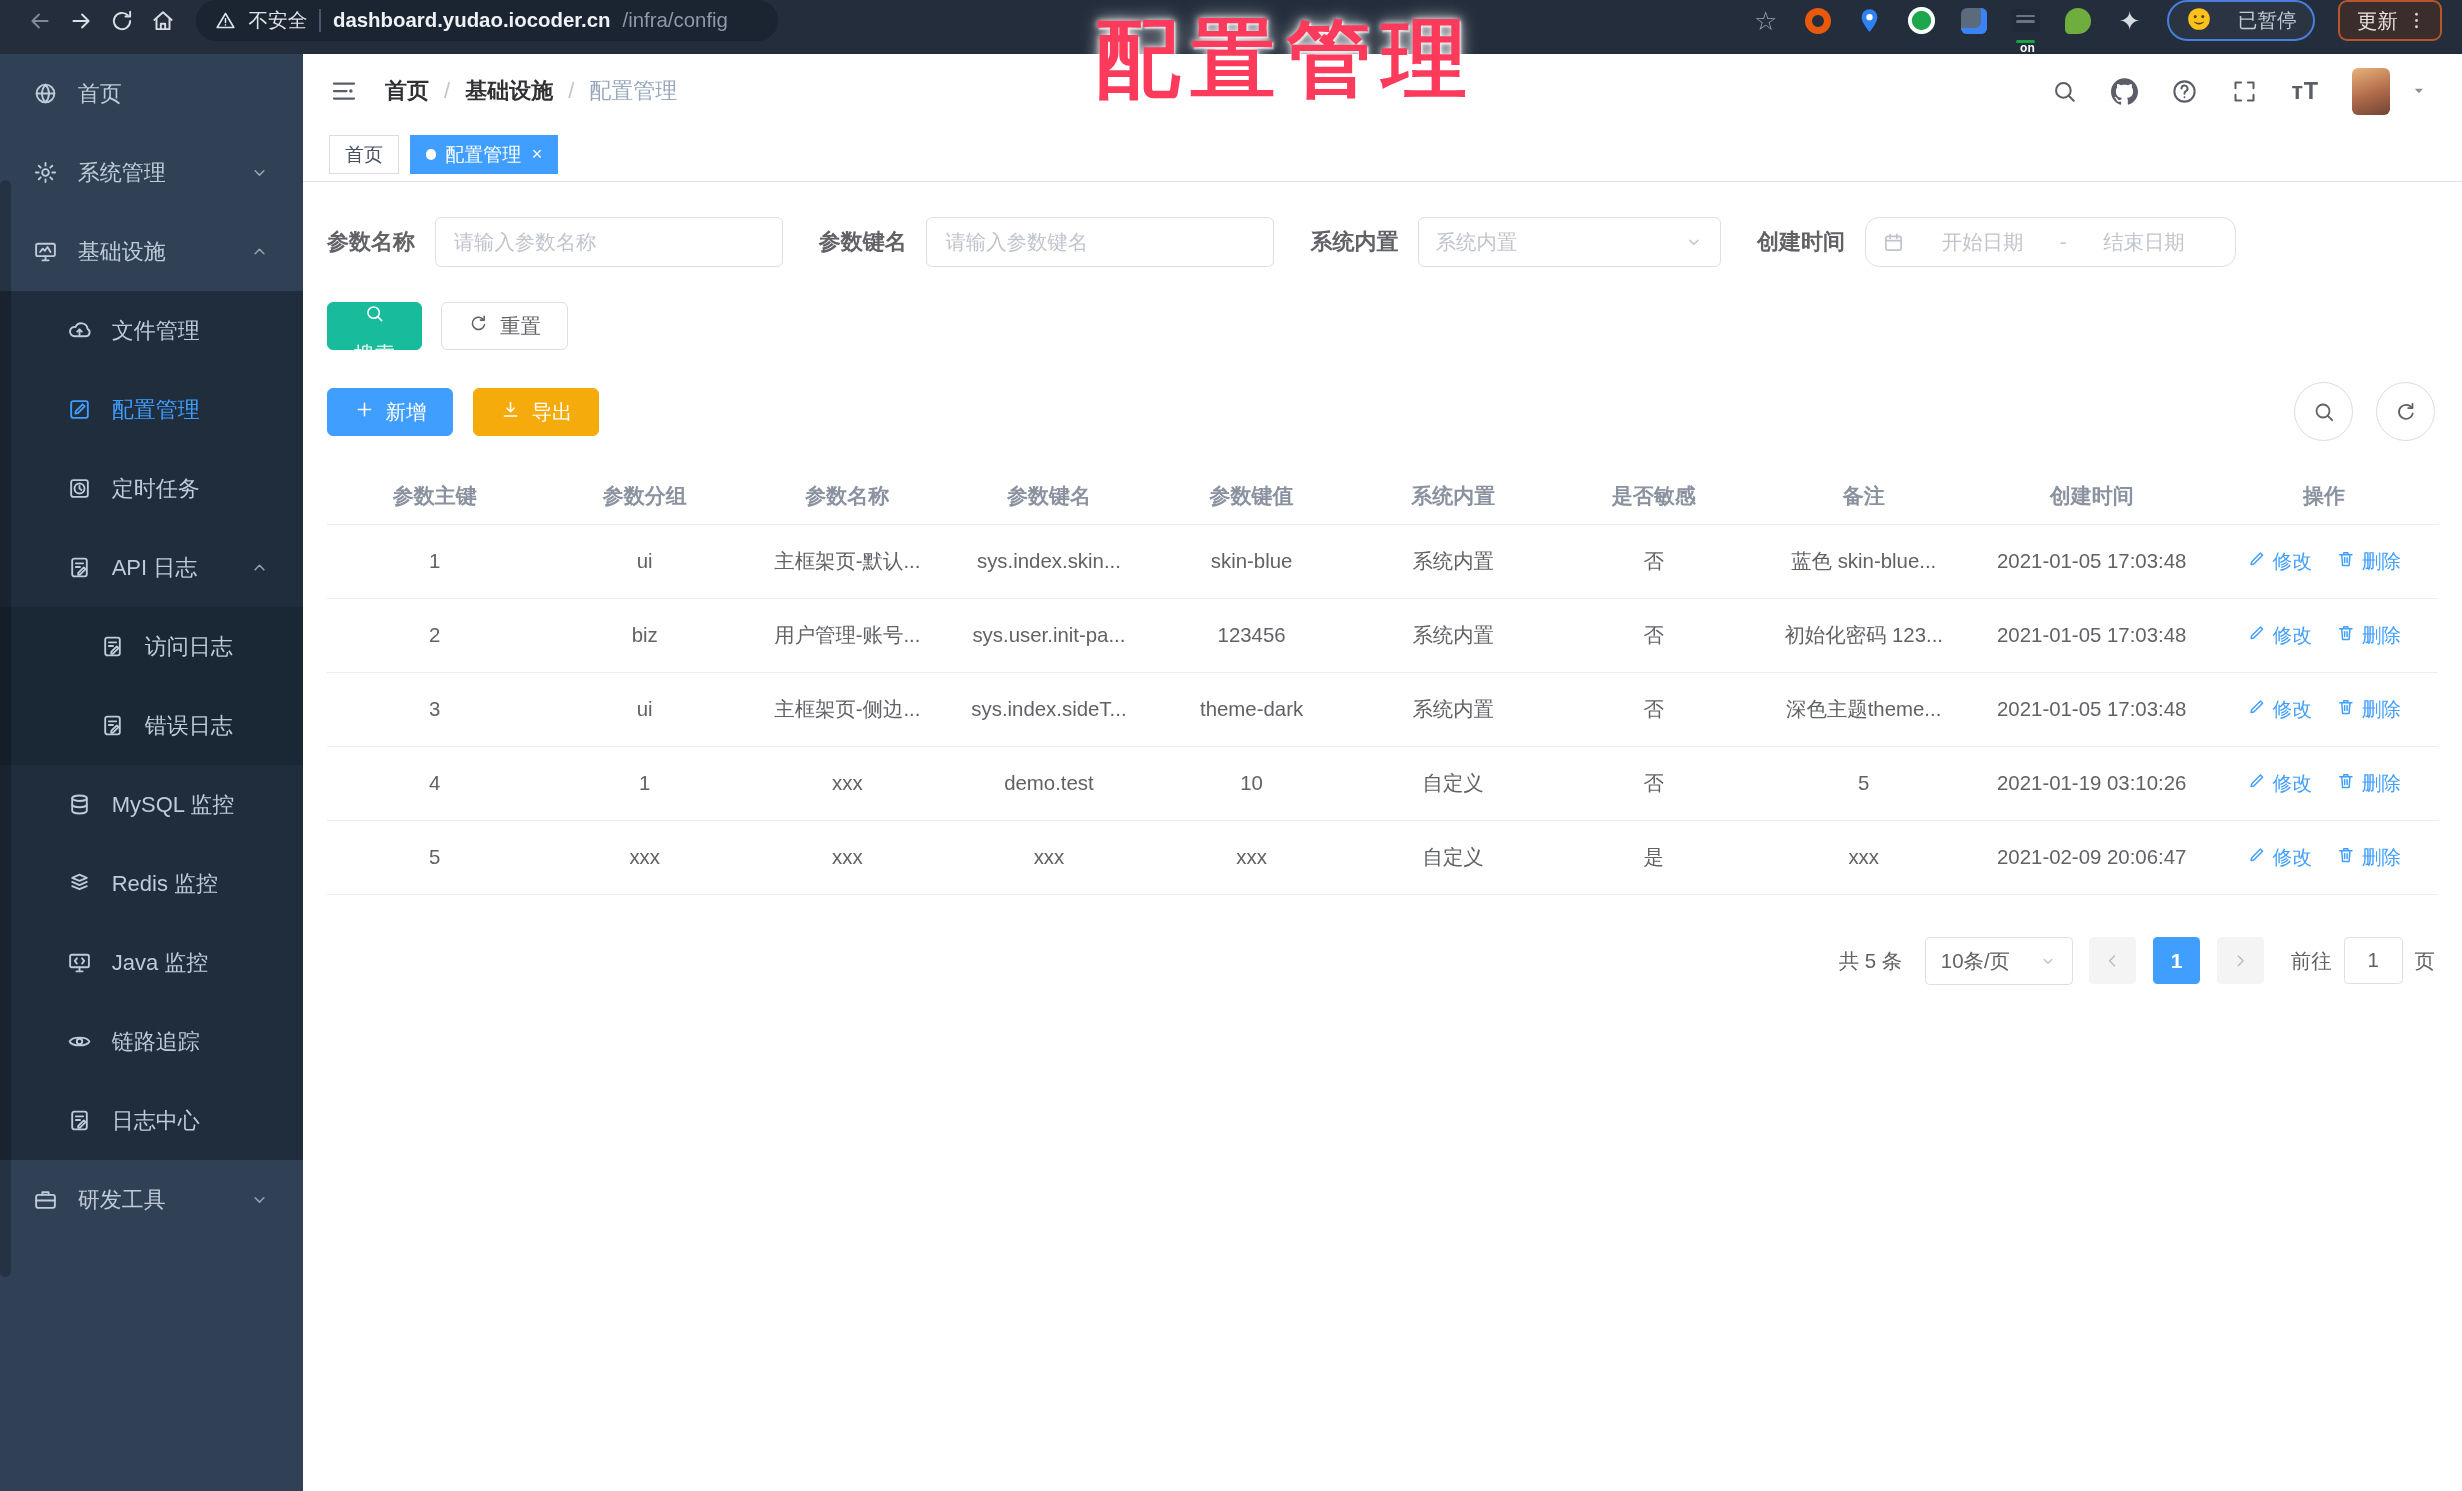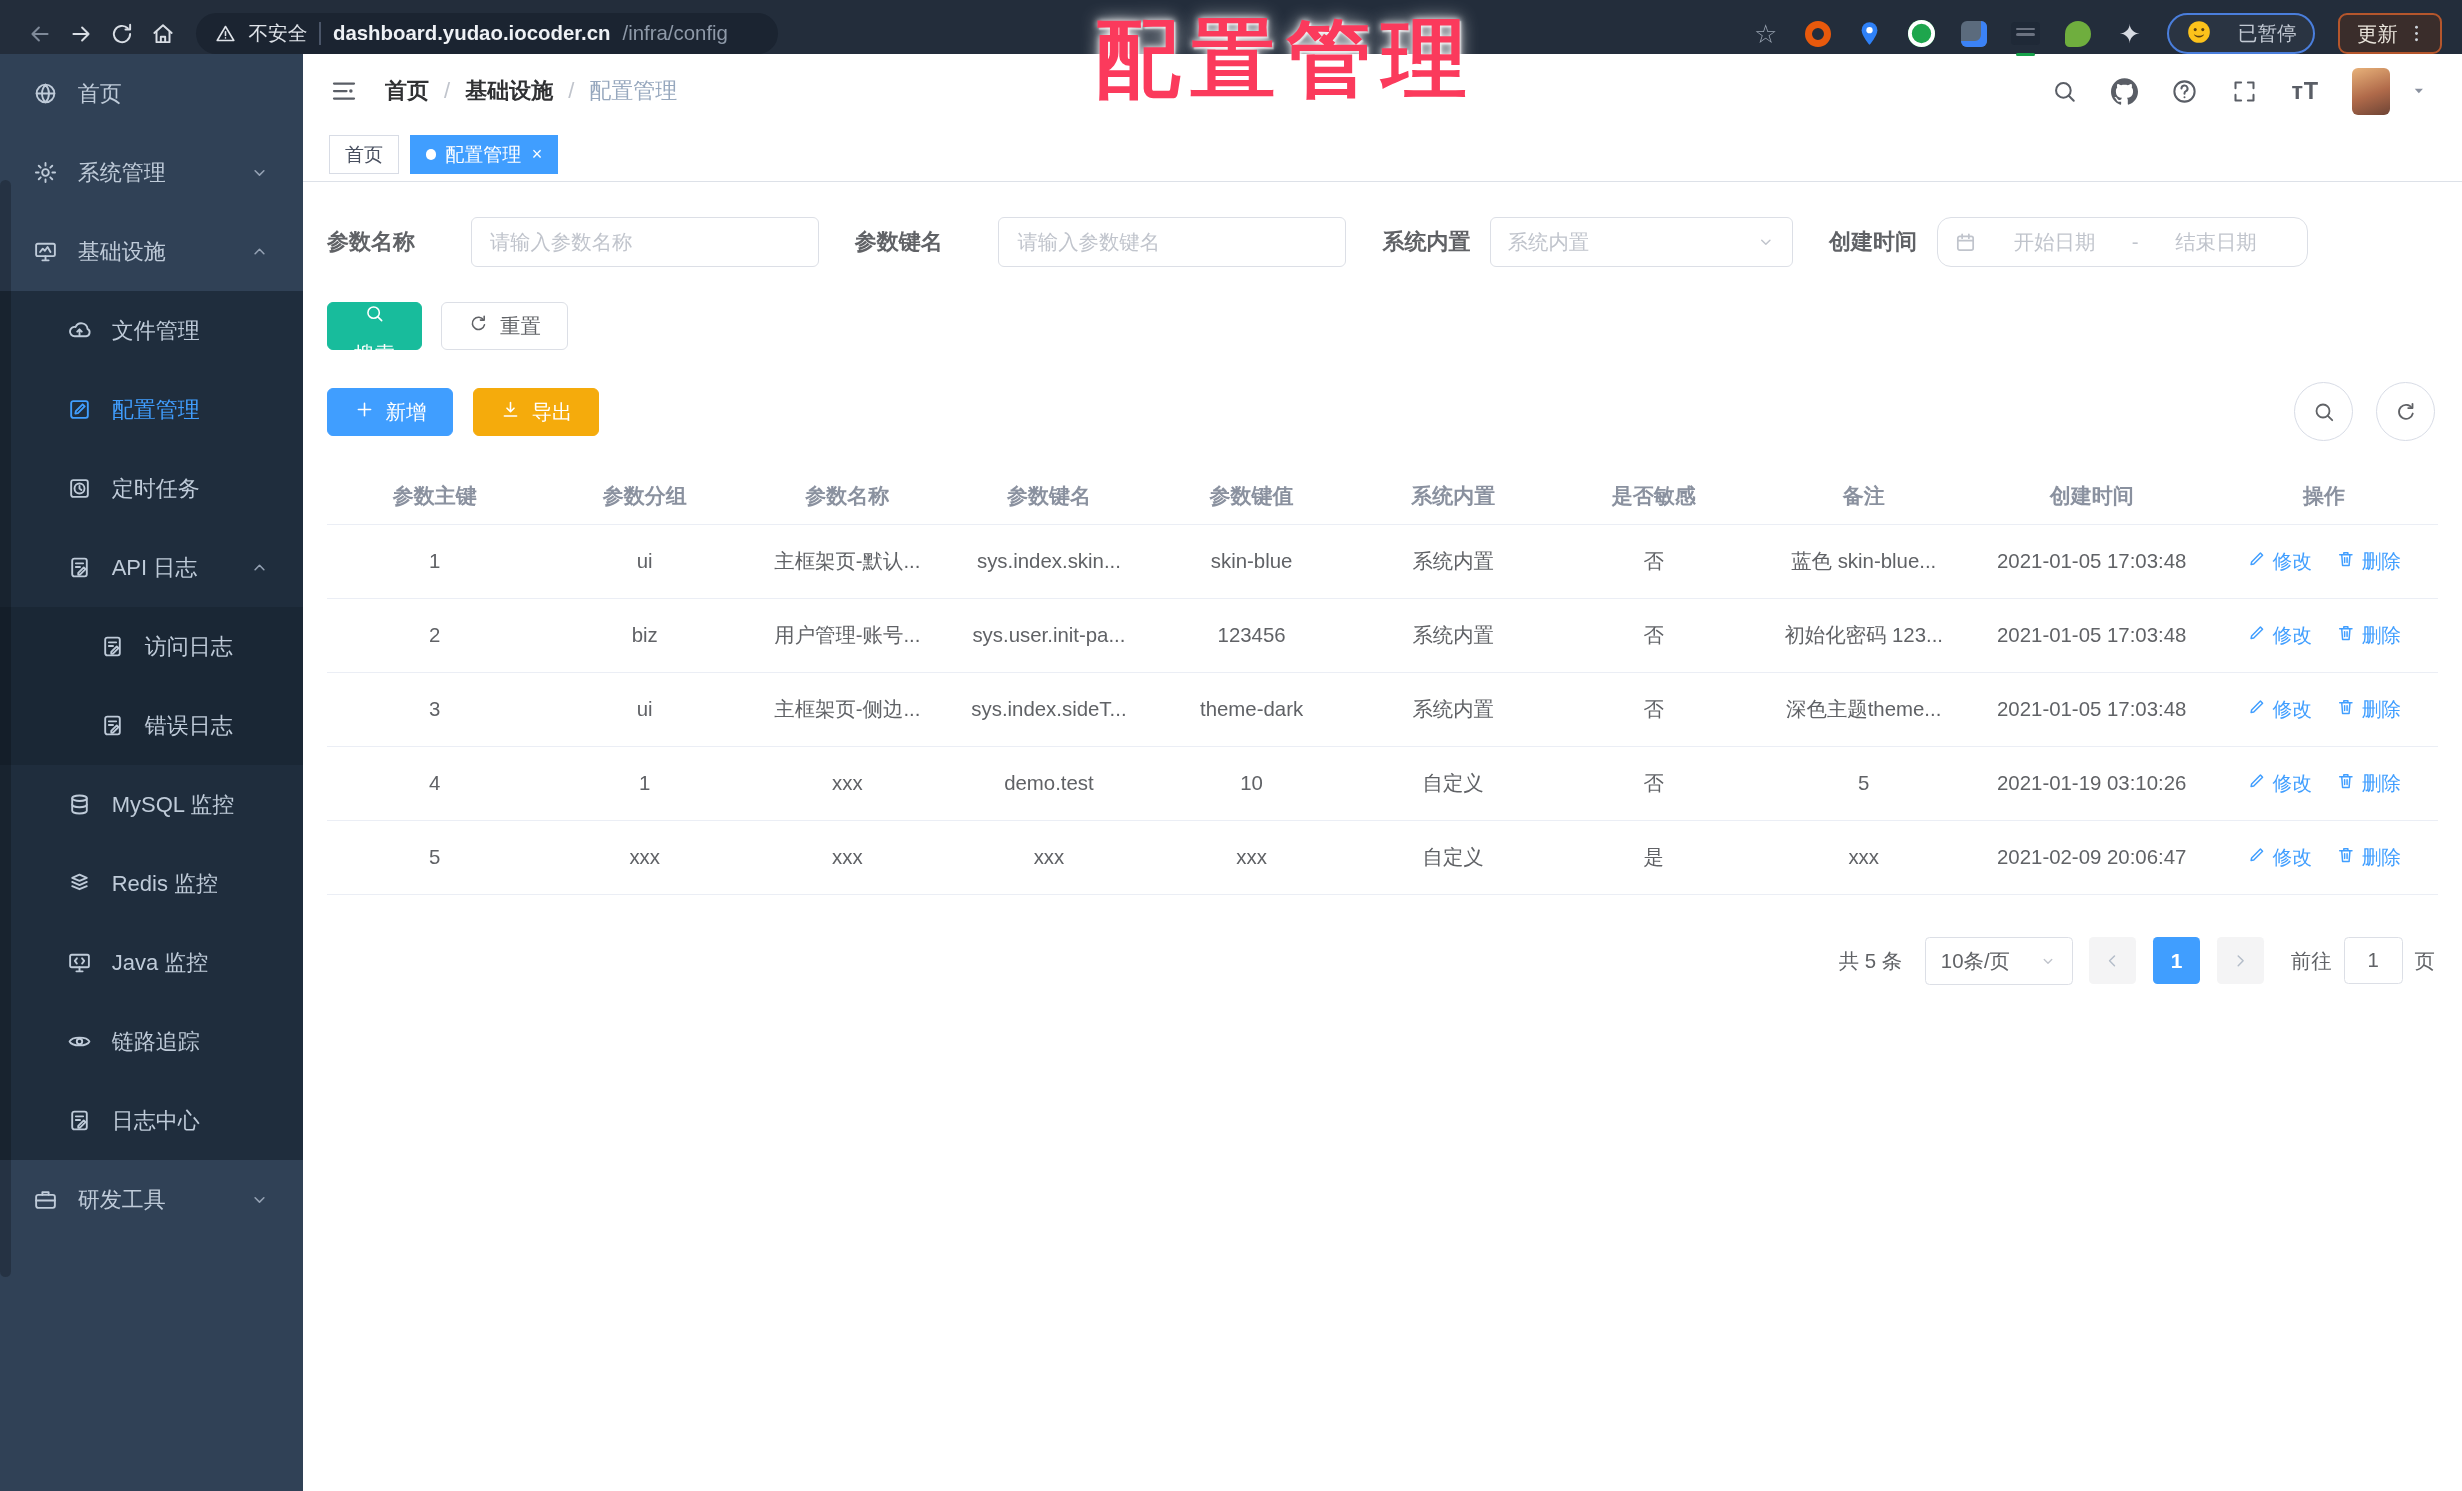--- a/index.html
+++ b/index.html
@@ -1,20 +1,20 @@
 <!DOCTYPE html>
 <html lang="zh" style="font-size:12px"><head>
 <meta charset="utf-8">
 <style>
   * { box-sizing: border-box; margin: 0; padding: 0; }
   body { margin:0; font-family:"Liberation Sans","DejaVu Sans",sans-serif; }
   .page { position:relative; width:2462px; height:1491px; background:#fff; overflow:hidden; }
 
   
-  .chrome { height:54px; background:#232d3b; display:flex; align-items:flex-end; padding:0 19.7px; }
+  .chrome { height:54px; background:#232d3b; display:flex; align-items:flex-start; padding:0 19.7px; }
   .nav-ic { width:41px; height:41px; display:flex; align-items:center; justify-content:center; color:#d9dee5; }
   .nav-ic svg { width:26px; height:26px; }
   .nav-ic.dim { color:#7f8a99; }
   .url-pill { margin-left:12px; height:41px; width:582px; background:#1b2431; border-radius:20.4px; display:flex; align-items:center; padding:0 19.7px; gap:12px; }
   .url-pill .warn { color:#dfe3e9; width:21px; height:21px; }
   .url-pill .warn svg { width:21px; height:21px; }
   .sec-label { color:#dfe3e9; font-size:19.7px; }
   .url-div { width:1.5px; height:23px; background:#4a5568; }
   .url-host { color:#eef1f5; font-size:20.4px; font-weight:700; }
   .url-path { color:#8e99a8; font-size:20.4px; }
@@ -82,21 +82,21 @@
   .tag { height:39px; padding:0 15px; display:inline-flex; align-items:center; gap:9px; border:1.5px solid #d8dce5; font-size:19px; color:#495060; background:#fff; cursor:pointer; }
   .tag.active { background:#409eff; border-color:#409eff; color:#fff; }
   .tag .dot { width:10.6px; height:10.6px; border-radius:50%; background:#fff; }
   .tag .close { font-size:18px; margin-left:1.5px; }
 
   
   .content { padding:35px 24px 0 24px; flex:1; }
   .filters { display:flex; align-items:center; }
   .fgroup { display:flex; align-items:center; margin-right:36px; }
   .f-label { font-size:22px; color:#606266; font-weight:600; margin-right:19.7px; white-space:nowrap; }
-  .f-input { height:50px; border:1.5px solid #dcdfe6; border-radius:6px; width:348px; font-size:20.4px; padding:0 18px; color:#606266; outline:none; font-family:inherit;margin-left:36px; }
+  .f-input { height:50px; border:1.5px solid #dcdfe6; border-radius:6px; width:348px; font-size:20.4px; padding:0 18px; color:#606266; outline:none; font-family:inherit; }
   .f-input::placeholder { color:#c0c4cc; }
   .f-select { height:50px; border:1.5px solid #dcdfe6; border-radius:6px; width:303px; display:flex; align-items:center; justify-content:space-between; padding:0 16.6px; color:#c0c4cc; font-size:20.4px; cursor:pointer; }
   .f-select .sel-caret { display:inline-flex; color:#c0c4cc; }
   .f-select .sel-caret svg { width:19.7px; height:19.7px; }
   .f-date { height:50px; border:1.5px solid #dcdfe6; border-radius:14px; width:371px; display:flex; align-items:center; padding:0 16.6px; gap:3px; color:#c0c4cc; font-size:20.4px; cursor:pointer; }
   .f-date .cal { display:inline-flex; }
   .f-date .cal svg { width:23px; height:23px; }
   .f-date .dtxt { flex:1; text-align:center; }
   .f-date .dsep { color:#c0c4cc; }
 

